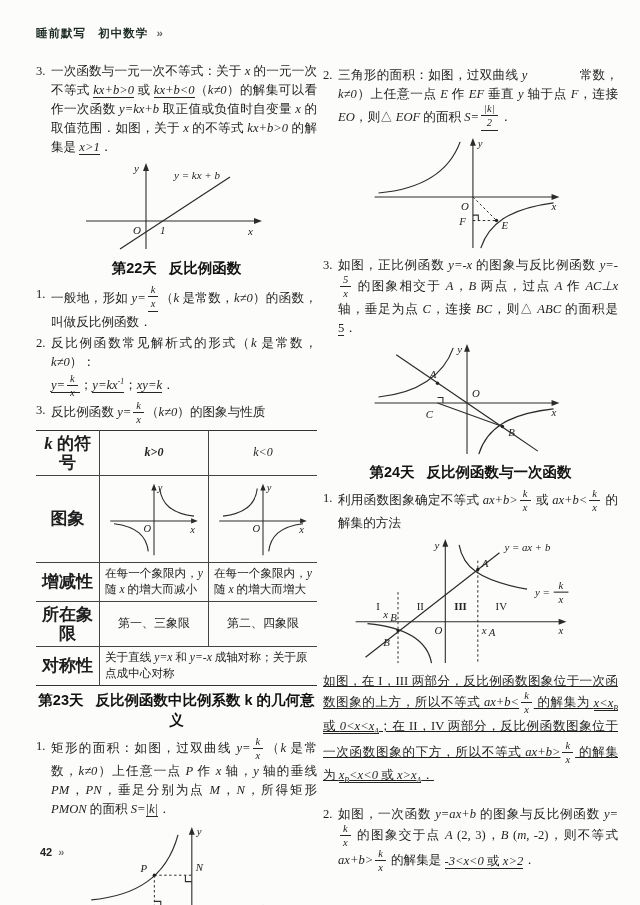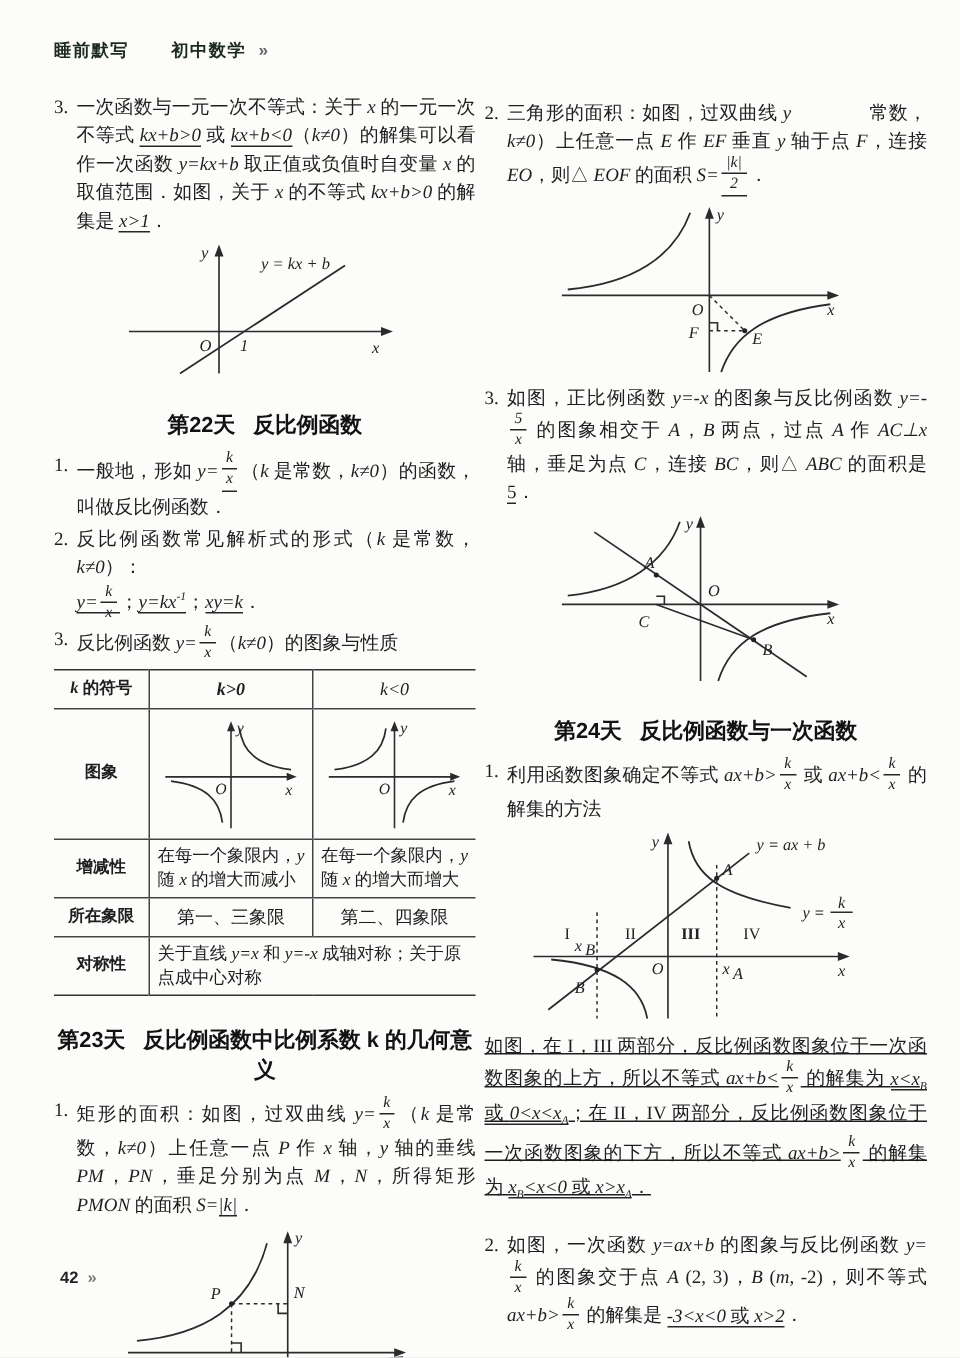--- a/index.html
+++ b/index.html
@@ -12,21 +12,21 @@
           font-size:11px;font-weight:bold;color:#222;}
   .footer .chev{color:#777;margin-left:3px;}
   .col{position:absolute;top:62px;font-size:12.6px;line-height:19px;}
   .col.left{left:36px;width:281px;}
   .col.right{left:323px;width:295px;top:66px;}
   .item{display:flex;margin-bottom:2px;}
   .item .num{flex:none;width:15px;font-family:"Liberation Serif",serif;}
   .item .body{flex:1;text-align:justify;}
   .para{text-align:justify;margin-bottom:16px;text-decoration:underline;}
   h2.sec{font-family:"Liberation Sans",sans-serif;font-weight:bold;font-size:14.5px;
-         color:#121212;text-align:center;margin:20px 0 7px;line-height:20px;}
+         color:#121212;text-align:center;margin:4px 0 7px;line-height:20px;}
   h2.sec .day{margin-right:12px;}
   .m{font-family:"Liberation Serif",serif;font-style:italic;}
   .u{border-bottom:1px solid #262626;}
   .sup{vertical-align:super;font-size:0.62em;}
   .sub{vertical-align:sub;font-size:0.62em;}
   .gap{display:inline-block;height:8px;}
   .frac{display:inline-flex;flex-direction:column;align-items:center;vertical-align:middle;
         margin:0 2px;font-family:"Liberation Serif",serif;font-style:italic;line-height:1.05;
         position:relative;top:-1px;}
   .frac .fn{padding:0 3px 1px;border-bottom:1px solid #262626;font-size:10.5px;}
@@ -38,31 +38,31 @@
   svg .ax{stroke:#2b2b2b;stroke-width:1.1;fill:none;}
   svg .cv{stroke:#2b2b2b;stroke-width:1.2;fill:none;}
   svg .ds{stroke:#2b2b2b;stroke-width:1;fill:none;stroke-dasharray:2.5 2.5;}
   svg .ah{fill:#2b2b2b;stroke:none;}
   .fig{margin:2px auto 4px;}
   table.props{border-collapse:collapse;margin:4px 0 2px;width:100%;
               border-top:1.5px solid #333;border-bottom:1.5px solid #333;font-size:12px;}
   table.props td{border-bottom:1px solid #444;padding:3px 4px;text-align:center;vertical-align:middle;}
   table.props tr:last-child td{border-bottom:none;}
   table.props td+td{border-left:1px solid #444;}
-  table.props td.lbl{width:60px;font-weight:bold;font-size:11px;}
+  table.props td.lbl{width:60px;font-weight:bold;font-size:17px;}
   table.props td.small{font-size:11.6px;line-height:16px;text-align:left;padding:3px 5px;}
 </style>
 </head>
 <body>
 
 <div class="page">
 
   <div class="header">
     <span>睡前默写</span>
-    <span style="margin-left:24px;">初中数学</span>
+    <span style="margin-left:8px;">初中数学</span>
     <span class="chev">»</span>
   </div>
 
   <div class="col left">
 
     <div class="item">
       <span class="num">3.</span>
       <div class="body"><span>一次函数与一元一次不等式：关于 </span><span class="m">x</span><span> 的一元一次不等式 </span><span class="m u">kx+b&gt;0</span><span> 或 </span><span class="m u">kx+b&lt;0</span><span>（</span><span class="m">k≠0</span><span>）的解集可以看作一次函数 </span><span class="m">y=kx+b</span><span> 取正值或负值时自变量 </span><span class="m">x</span><span> 的取值范围．如图，关于 </span><span class="m">x</span><span> 的不等式 </span><span class="m">kx+b&gt;0</span><span> 的解集是 </span><span class="m u">x&gt;1</span><span>．</span></div>
     </div>
 

